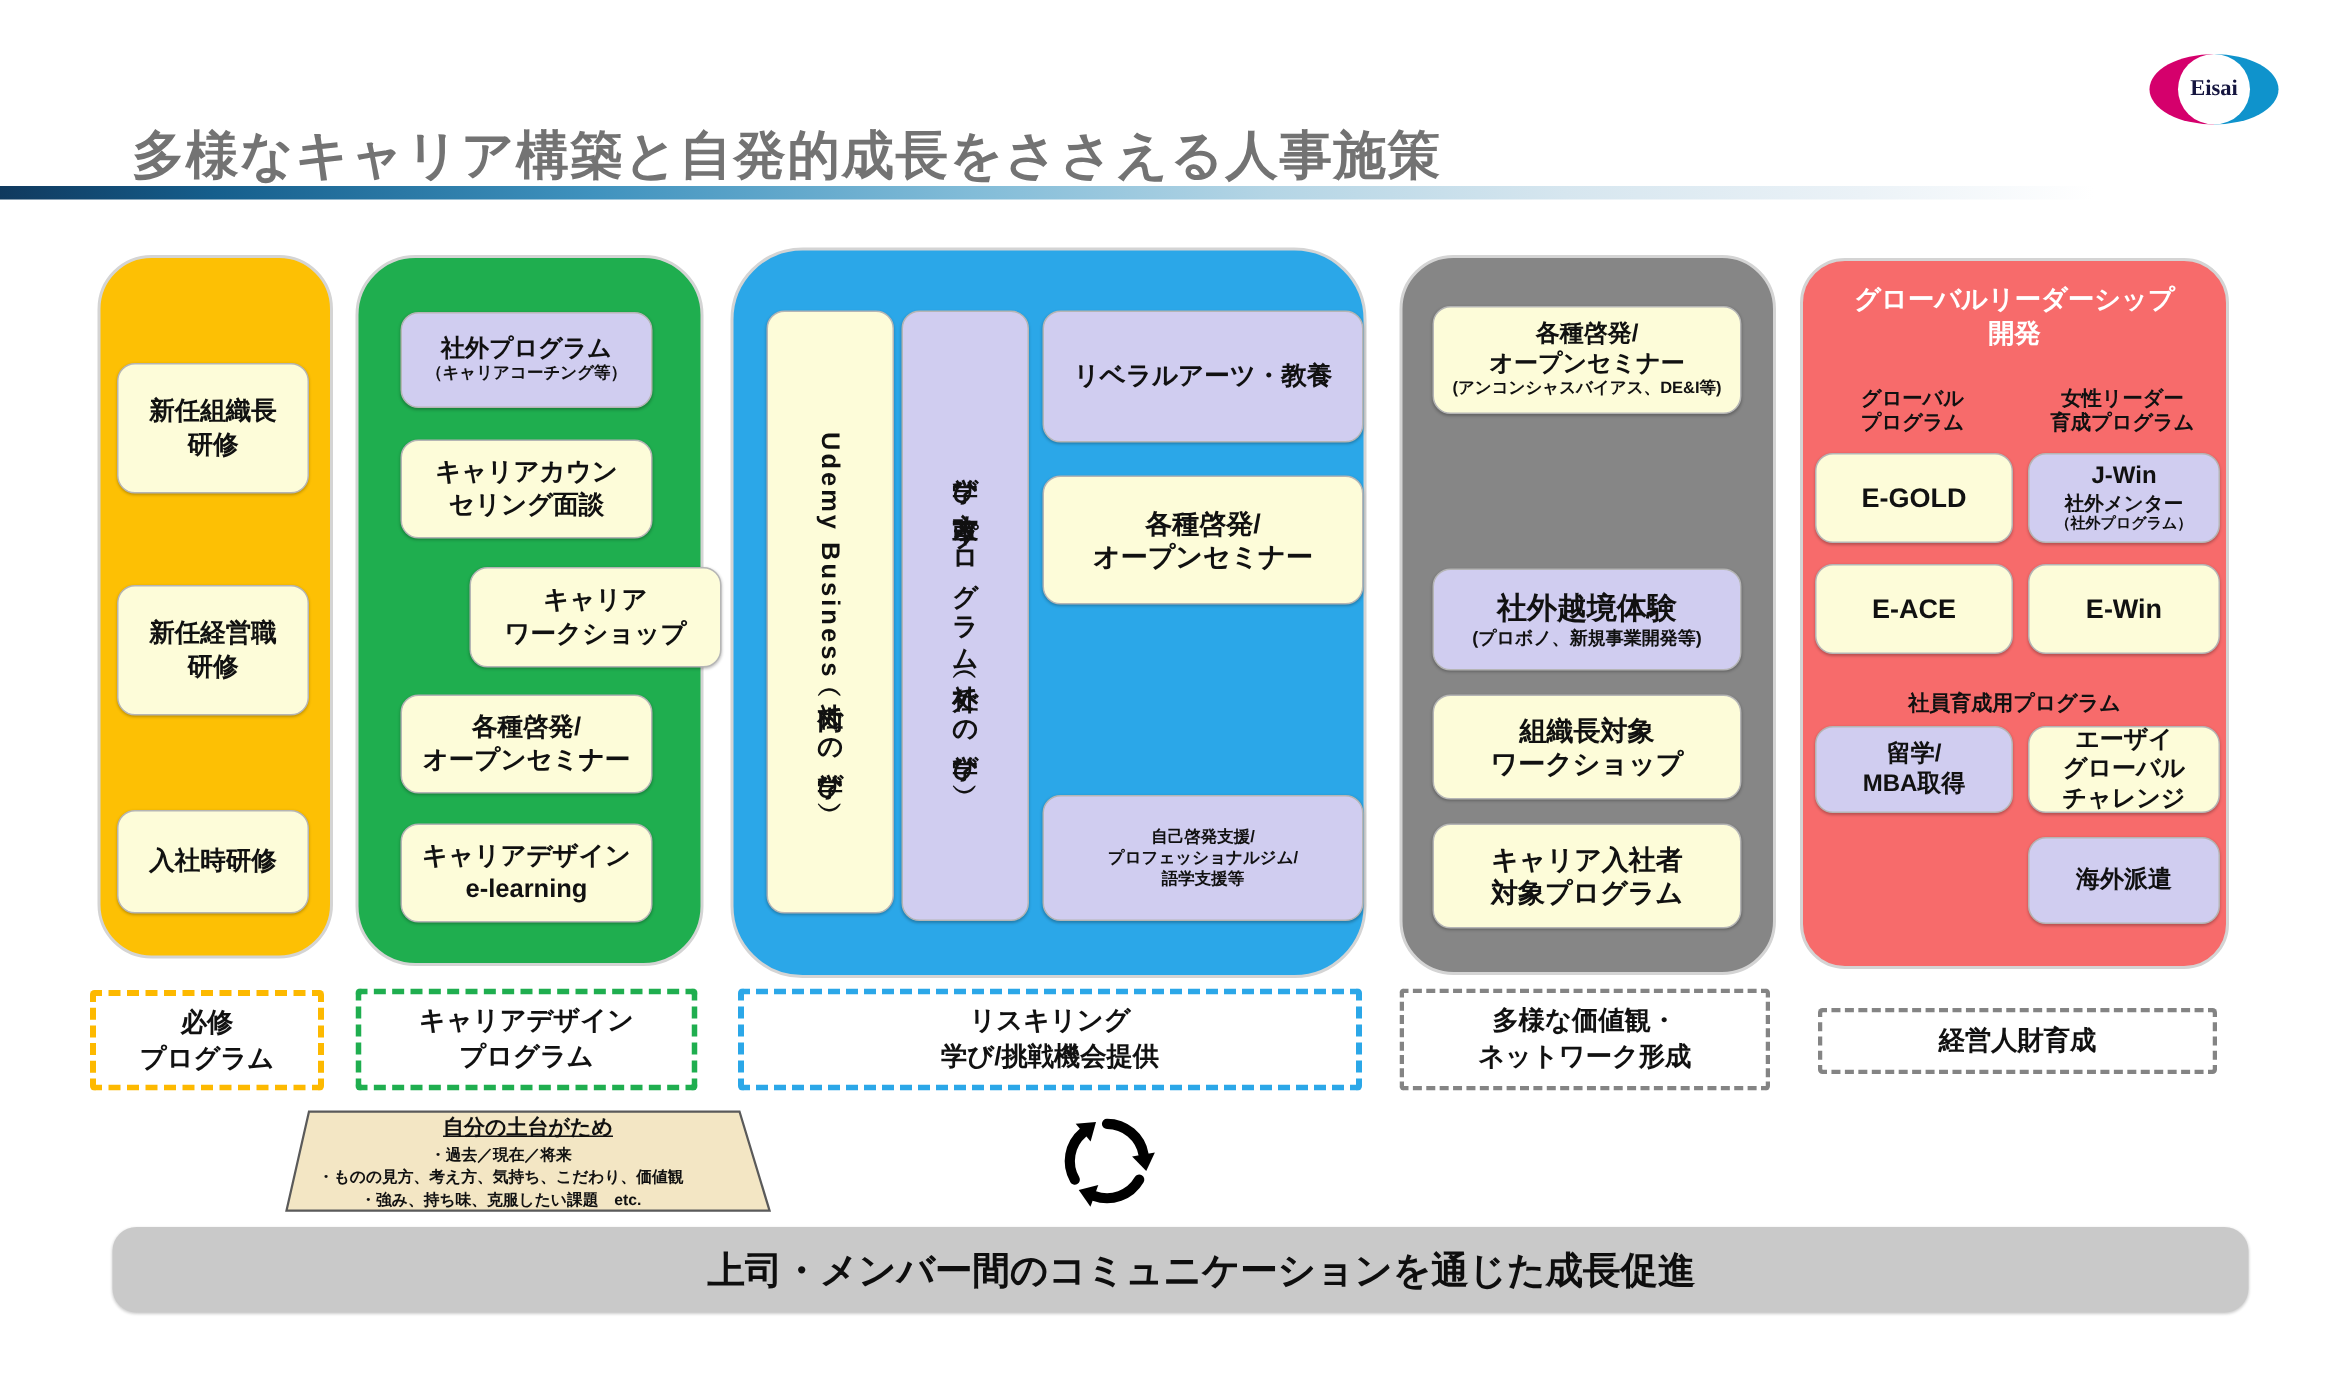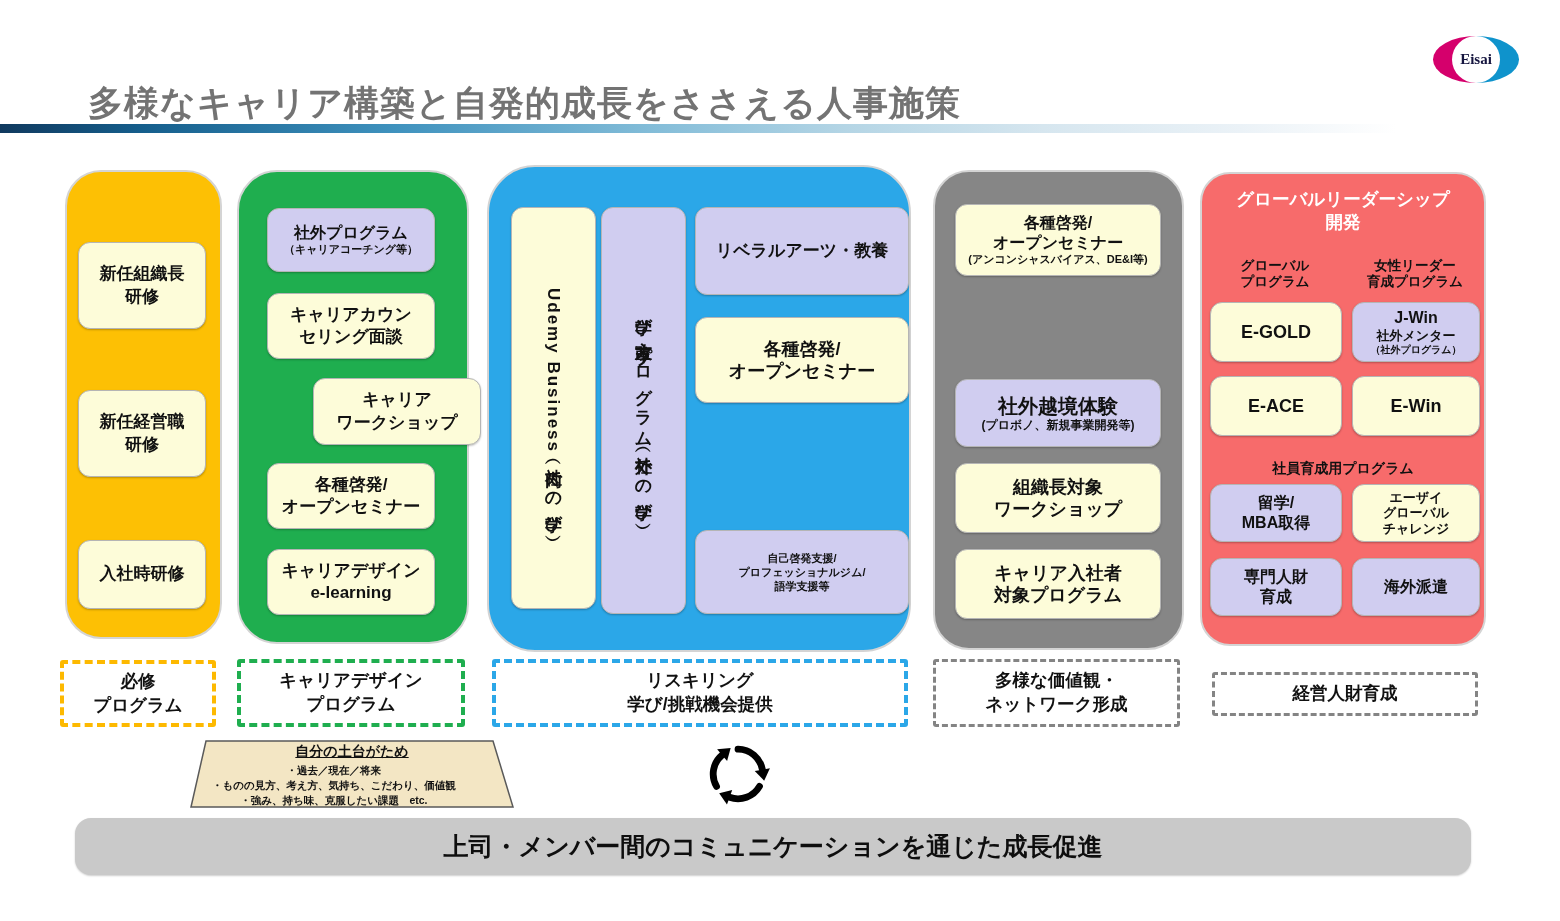--- a/index.html
+++ b/index.html
@@ -27,21 +27,21 @@
        justify-content:center;align-items:center;text-align:center;box-shadow:0 1px 2px rgba(0,0,0,.25);}
   .cream{background:#FDFCD9;}
   .lav{background:#D0CDF0;}
 
   .t20{font-size:20px;font-weight:800;line-height:1.2;}
   .t18{font-size:18px;font-weight:800;line-height:1.25;}
   .t17{font-size:17px;font-weight:800;line-height:1.3;}
   .t16{font-size:16px;font-weight:800;line-height:1.25;}
   .t15{font-size:11px;font-weight:800;line-height:1.3;}
   .t13{font-size:13px;font-weight:800;line-height:1.2;}
-  .t11{font-size:13px;font-weight:800;line-height:1.2;}
+  .t11{font-size:16px;font-weight:800;line-height:1.2;}
   .s12{font-size:12px;font-weight:800;line-height:1.25;}
   .s11{font-size:11px;font-weight:800;line-height:1.25;}
   .s10{font-size:10px;font-weight:800;line-height:1.2;}
 
   .vbox{writing-mode:vertical-rl;text-orientation:mixed;font-weight:800;font-size:17px;letter-spacing:2px;
         display:flex;align-items:center;justify-content:center;}
 
   
   .red-head{position:absolute;left:0;top:14px;width:100%;text-align:center;color:#fff;font-weight:800;font-size:17.5px;line-height:1.3;}
   .red-sub{position:absolute;text-align:center;font-weight:800;font-size:13.5px;line-height:1.2;color:#111;}
@@ -58,21 +58,21 @@
 
   
   .foundation{position:absolute;left:190px;top:740px;width:324px;height:56px;}
   .foundation svg{position:absolute;left:0;top:0;}
   .f-title{position:absolute;left:0;top:3px;width:100%;text-align:center;font-size:14px;font-weight:800;text-decoration:underline;}
   .f-bullets{position:absolute;left:22px;top:23px;font-size:10.5px;font-weight:700;line-height:1.42;text-align:center;}
 
   .cycle{position:absolute;left:696px;top:734px;width:84px;height:80px;}
 
   .bottom-bar{position:absolute;left:75px;top:818px;width:1396px;height:57px;background:#C9C9C9;border-radius:16px;
-              display:flex;align-items:center;justify-content:center;font-size:25px;font-weight:800;color:#0e0e0e;box-shadow:0 1px 2px rgba(0,0,0,.2);}
+              display:flex;align-items:center;justify-content:center;font-size:25px;font-weight:800;color:#0e0e0e;box-shadow:0 1px 2px rgba(0,0,0,.2);padding-left:28px;}
 </style>
 </head>
 <body>
 
 <div class="canvas">
 
   <div class="title">多様なキャリア構築と自発的成長をささえる人事施策</div>
   <div class="title-rule"></div>
 
   <div class="logo">
@@ -188,24 +188,20 @@
       <div>社員育成用プログラム</div>
     </div>
     <div class="box lav cell-l" style="top:310px;height:56px;">
       <div class="t16">留学/</div>
       <div class="t16">MBA取得</div>
     </div>
     <div class="box cream cell-r" style="top:310px;height:56px;">
       <div class="t11">エーザイ</div>
       <div class="t11">グローバル</div>
       <div class="t11">チャレンジ</div>
-    </div>
-    <div class="box lav cell-l" style="top:384px;height:56px;">
-      <div class="t16">専門人財</div>
-      <div class="t16">育成</div>
     </div>
     <div class="box lav cell-r" style="top:384px;height:56px;">
       <div class="t16">海外派遣</div>
     </div>
   </section>
 
   <div class="dlabel d-yellow" style="left:60px;top:660px;width:148px;height:59px;">
     <div>必修</div>
     <div>プログラム</div>
   </div>

